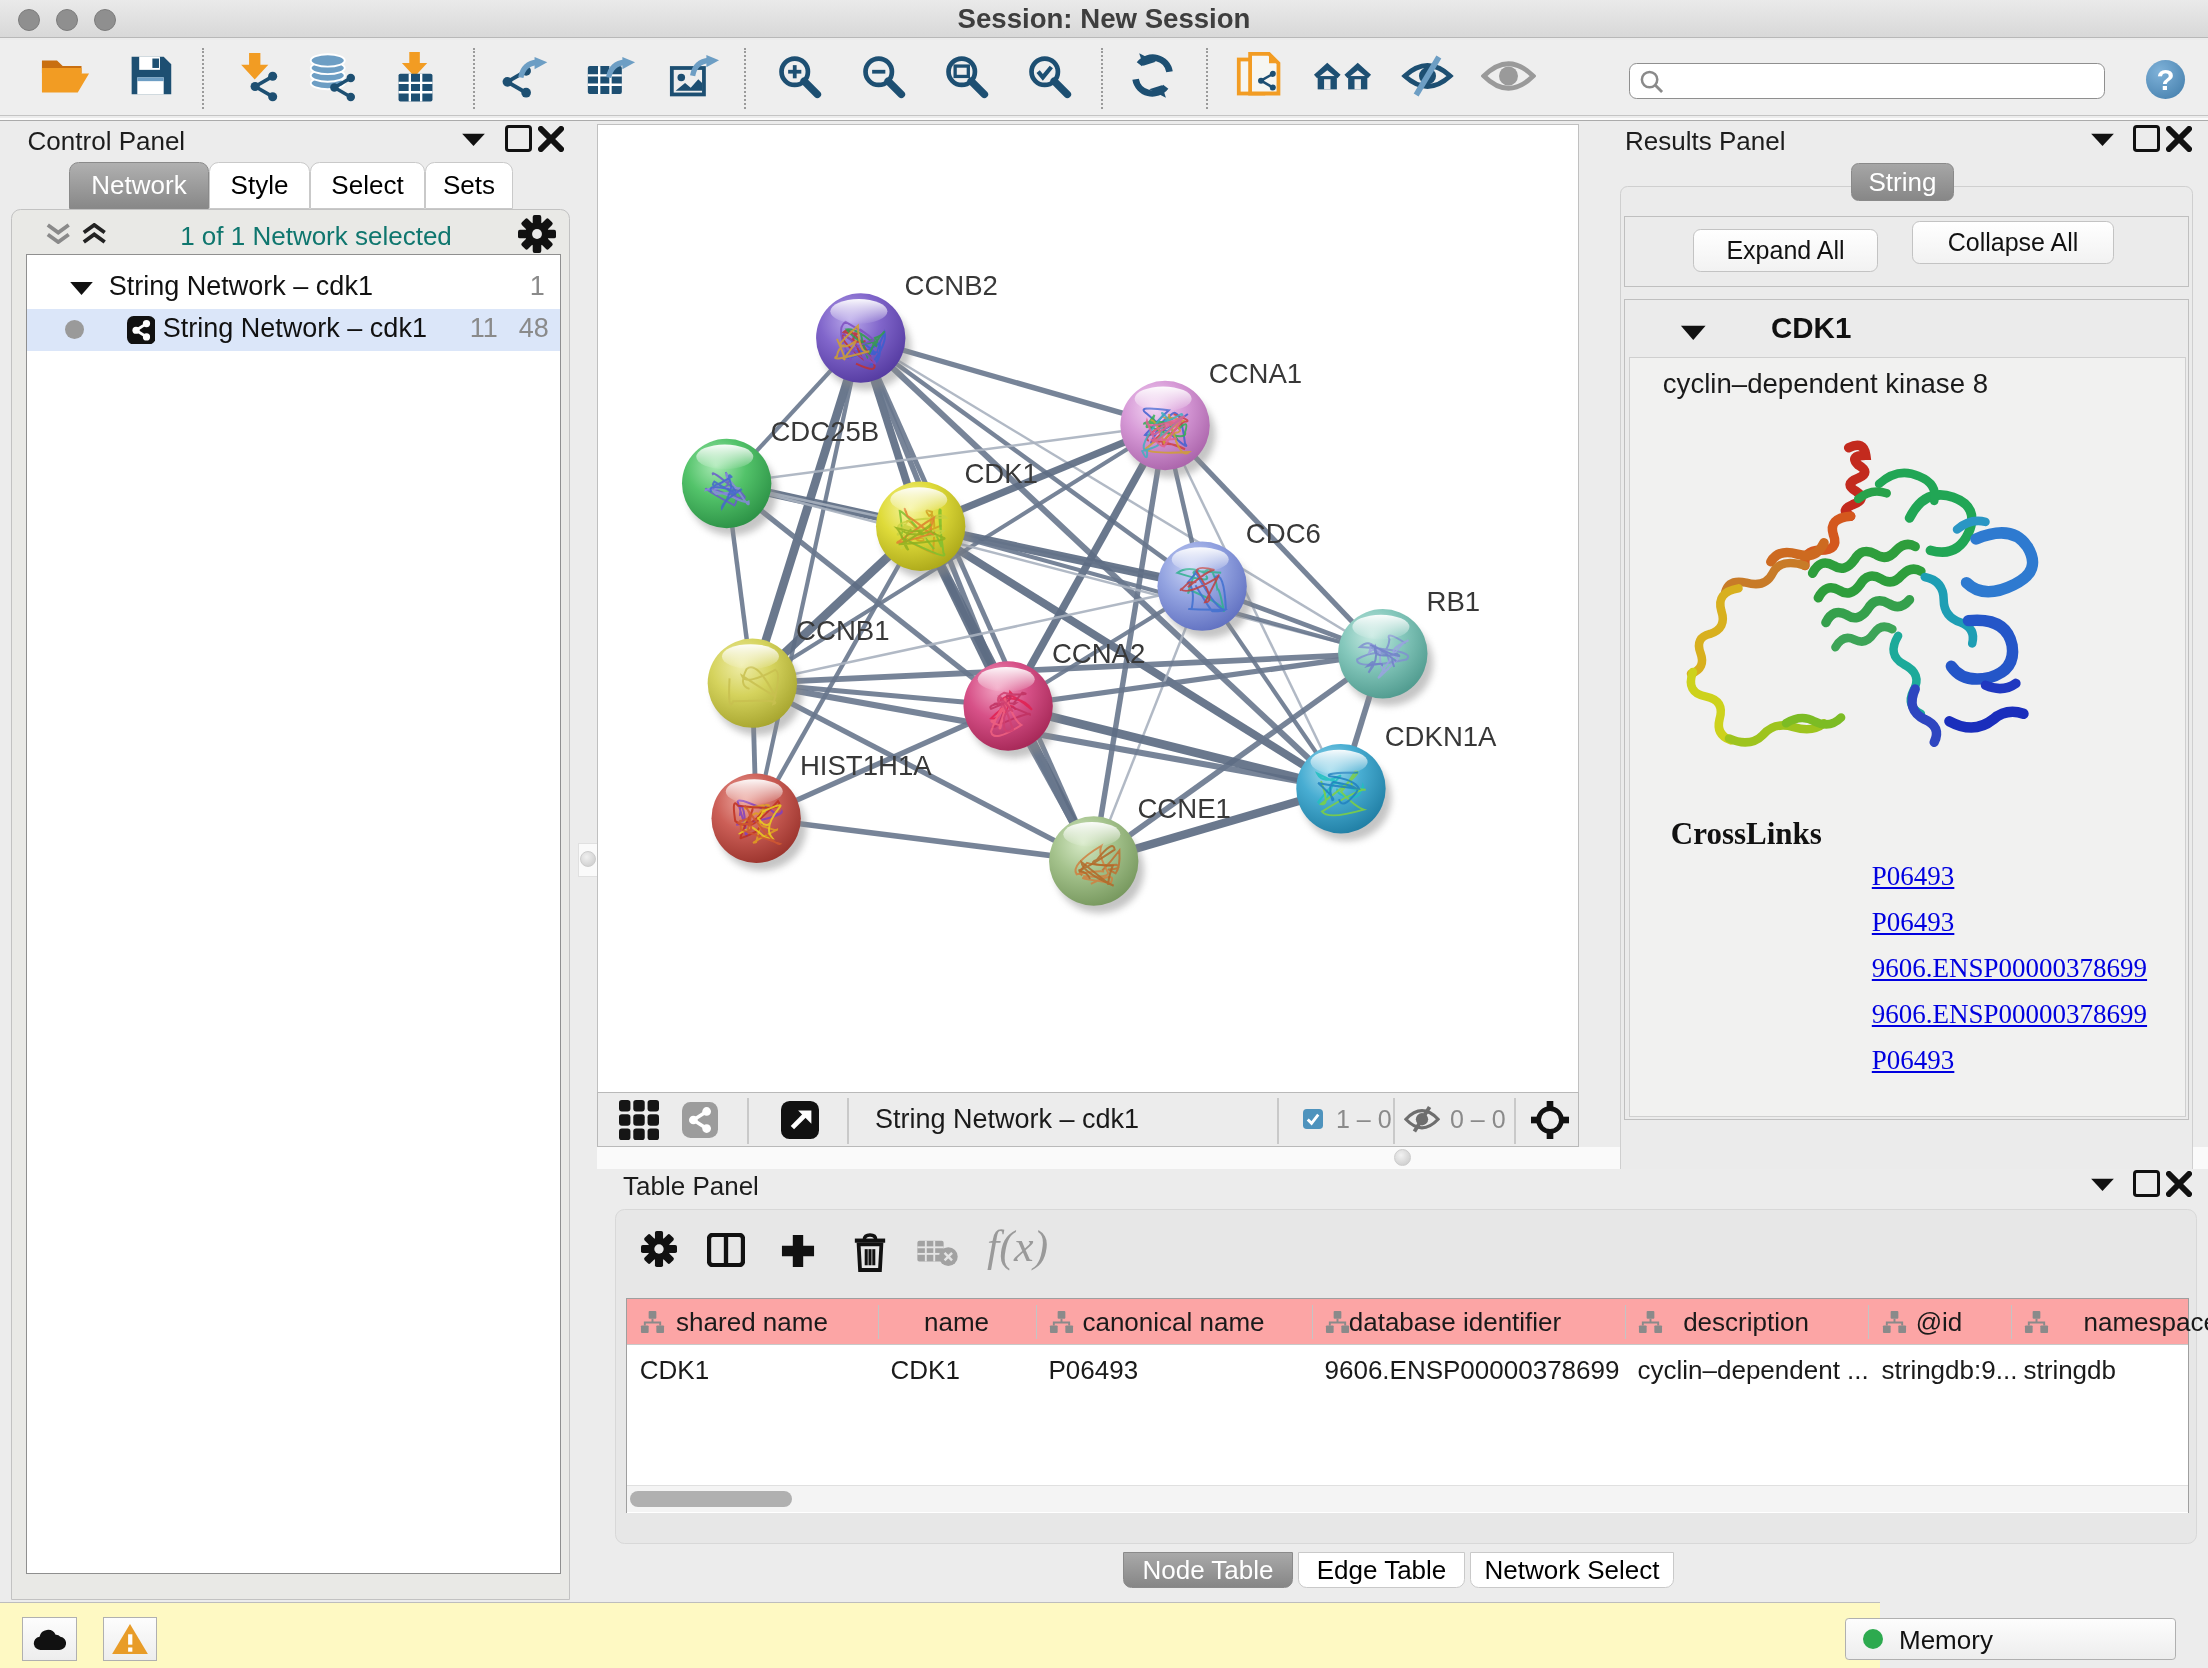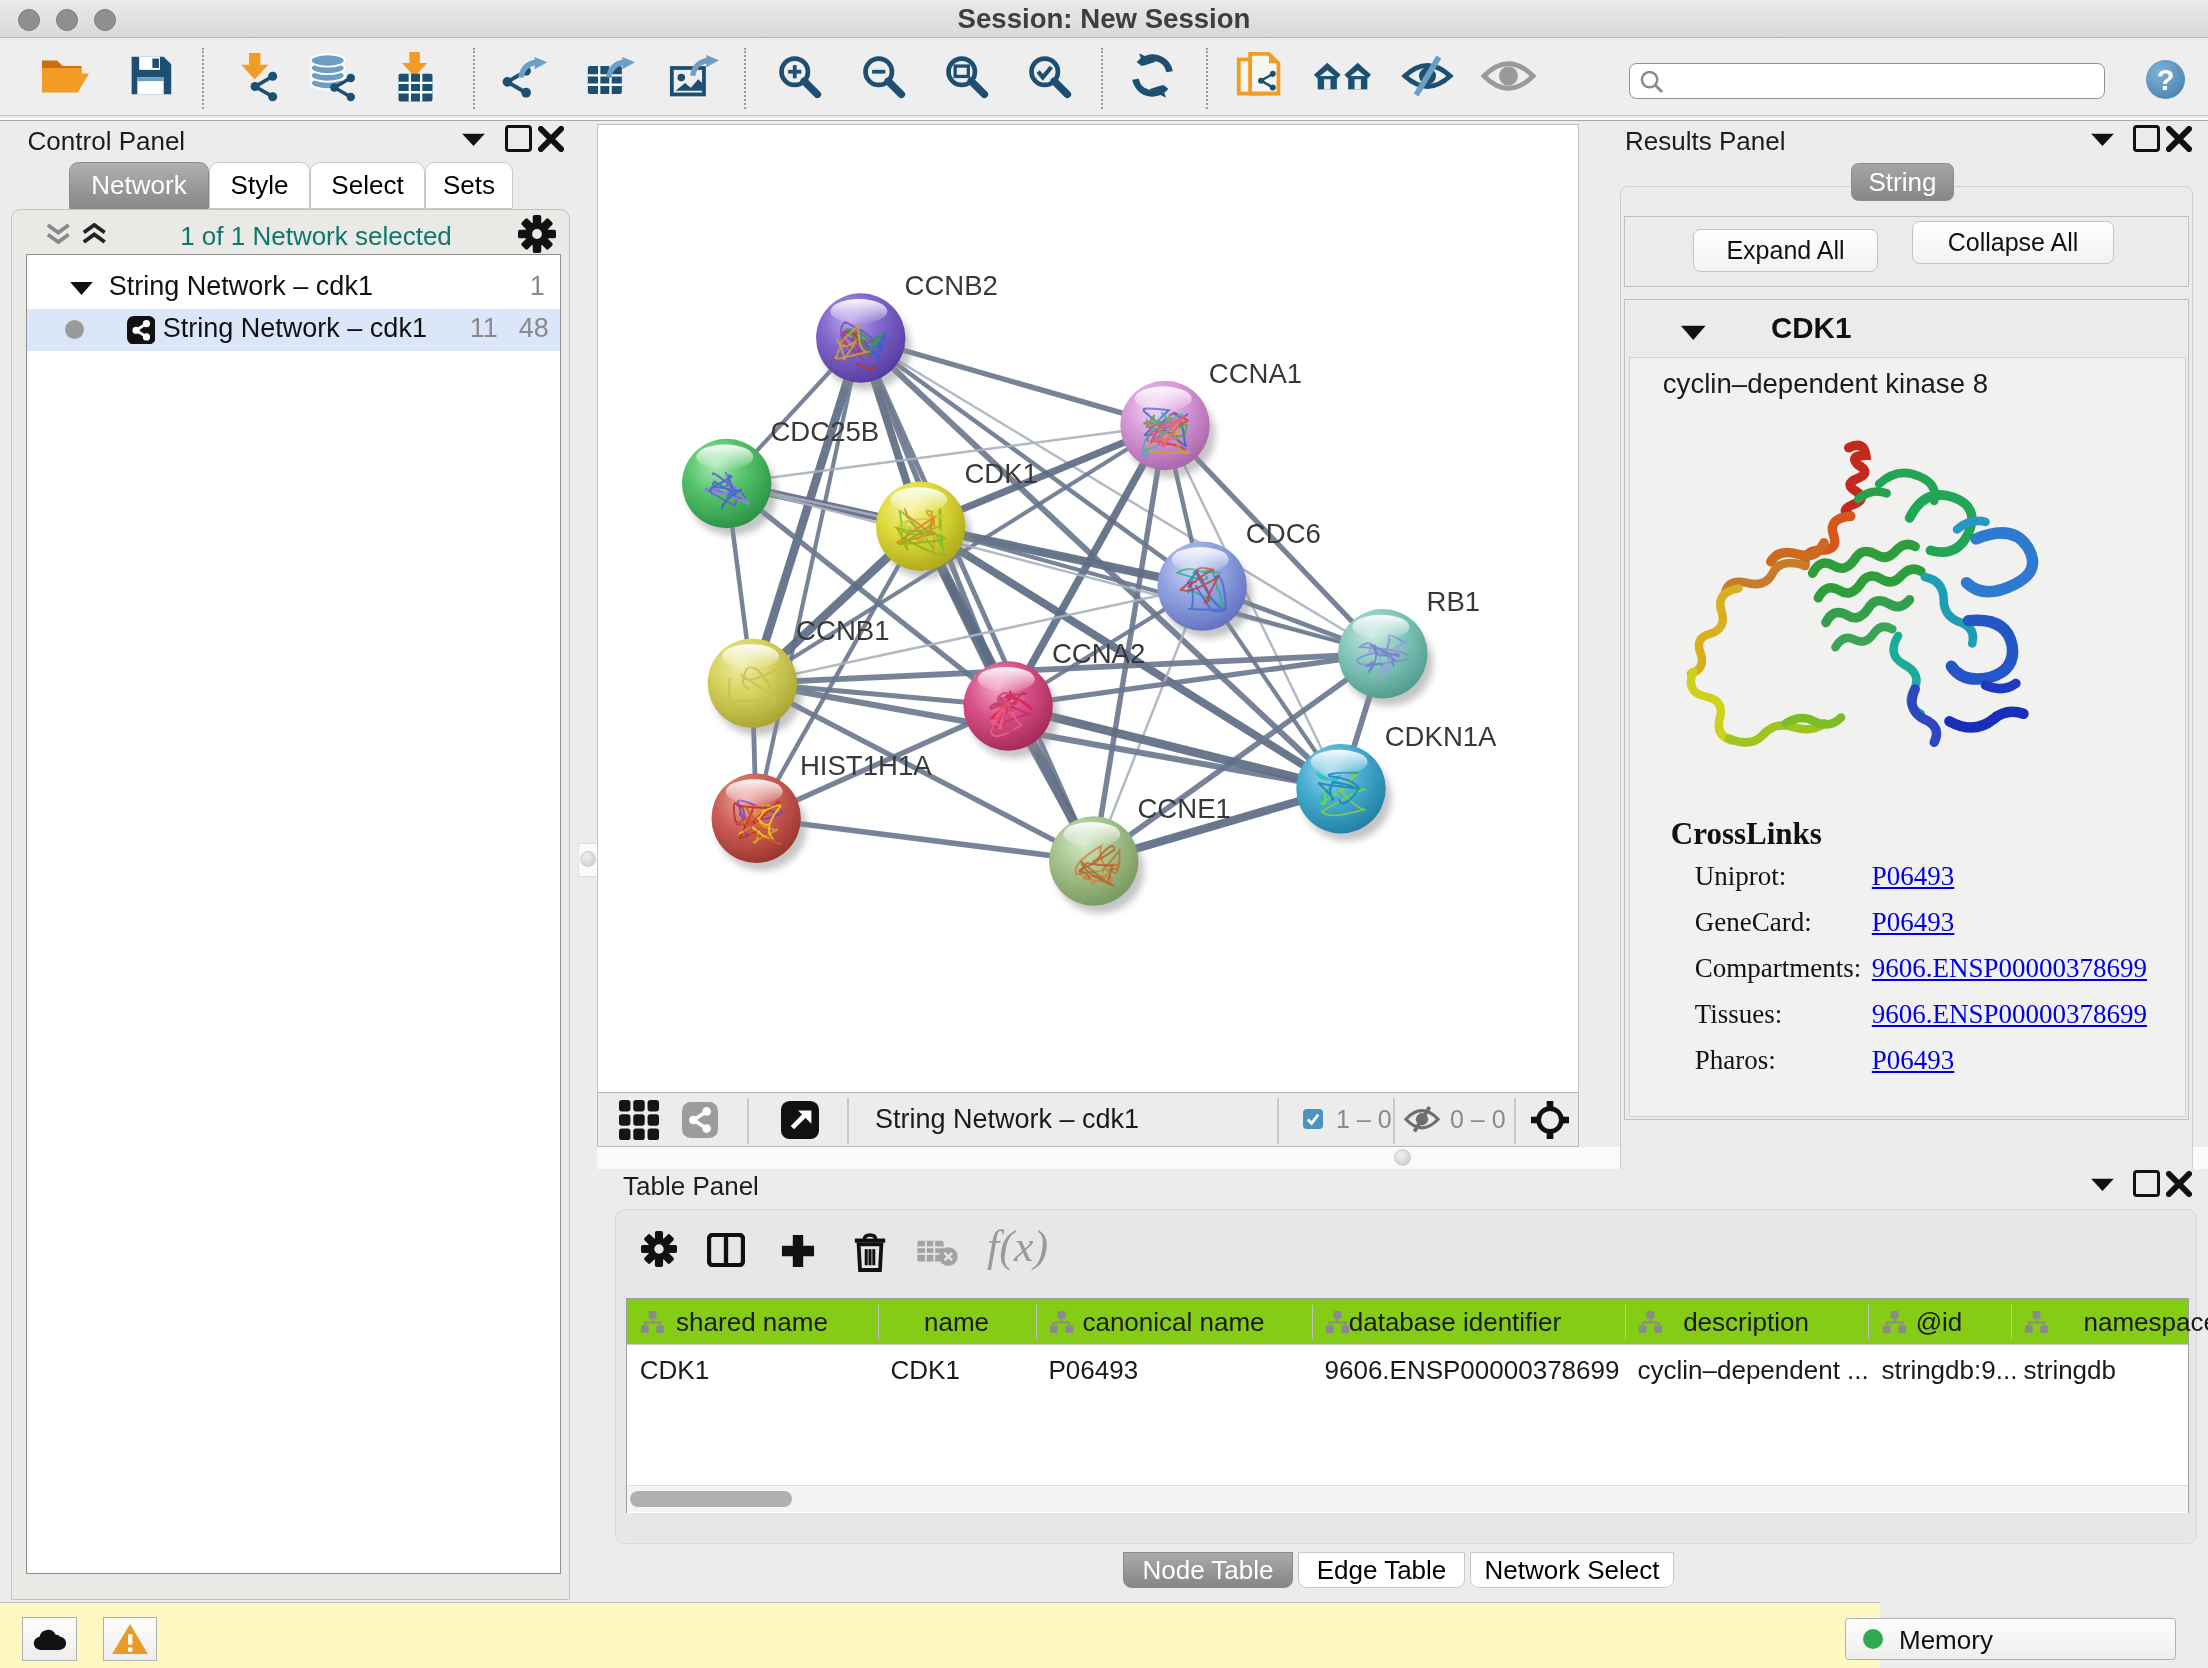--- a/index.html
+++ b/index.html
@@ -523,27 +523,20 @@
 <path d="M238 208 q-12 20 6 30 q20 10 10 28 q-8 16 8 24" stroke="#1caa9a" stroke-width="9"></path>
 <path d="M266 146 q20 4 20 24 q0 18 18 24 q16 6 12 22" stroke="#1e9eb4" stroke-width="9"></path>
 <path d="M300 96 q14 -12 30 -8" stroke="#2a96c4" stroke-width="9"></path>
 <path d="M320 106 q38 -16 54 8 q16 26 -14 40 q-32 16 -50 -2" stroke="#2e7ad0" stroke-width="12"></path>
 <path d="M312 192 q40 -4 46 26 q4 26 -24 34 q-28 6 -40 -12" stroke="#2456c8" stroke-width="12"></path>
 <path d="M256 264 q-10 22 10 32 q18 8 10 24" stroke="#2e46c0" stroke-width="10"></path>
 <path d="M292 298 q26 14 46 -2 q14 -12 32 -6" stroke="#1a2ebc" stroke-width="11"></path>
 <path d="M330 260 q18 8 32 -2" stroke="#2038c0" stroke-width="10"></path>
 </svg></div>
       <div style="position:absolute;left:41px;top:458px;font-family:'Liberation Serif',serif;font-size:31px;font-weight:bold;color:#111">CrossLinks</div>
-      <div style="position:absolute;left:65px;top:495px;font-family:'Liberation Serif',serif;font-size:27px;color:#111;line-height:46px">
-        <div>Uniprot:</div>
-          <div>GeneCard:</div>
-          <div>Compartments:</div>
-          <div>Tissues:</div>
-          <div>Pharos:</div>
-      </div>
       <div style="position:absolute;left:242px;top:495px;font-family:'Liberation Serif',serif;font-size:27px;color:#0000e0;line-height:46px;text-decoration:underline">
         <div>P06493</div>
           <div>P06493</div>
           <div>9606.ENSP00000378699</div>
           <div>9606.ENSP00000378699</div>
           <div>P06493</div>
       </div>
     </div>
   </div>
 </div>
@@ -595,21 +588,21 @@
             <line x1="0" y1="18" x2="28" y2="18"></line>
             <line x1="9" y1="4" x2="9" y2="26"></line>
             <line x1="18" y1="4" x2="18" y2="26"></line>
           </g>
           <circle cx="33" cy="21" r="10" fill="#a2a2a2"></circle>
           <path d="M29 17 l8 8 M37 17 l-8 8" stroke="#e4e4e4" stroke-width="2.6"></path>
         </svg></div>
     <div class="abs" style="left:371px;top:11.4px;font-family:'Liberation Serif',serif;font-style:italic;font-size:44px;color:#9a9a9a">f(x)</div>
 
     <div class="abs" style="left:9.5px;top:88px;width:1563px;height:215px;background:#fff;border:1.9px solid #9f9f9f;border-bottom:none">
-      <div class="abs" style="left:0;top:0;width:100%;height:46px;background:#84cc16;border-bottom:1.9px solid #c9c9c9">
+      <div class="abs" style="left:0;top:0;width:100%;height:46px;background:#fca5a5;border-bottom:1.9px solid #c9c9c9">
 <div class="abs" style="left:13.3px;top:10.5px"><svg width="25" height="25" viewBox="0 0 26 26">
               <g fill="#8a8a8a">
                 <rect x="9" y="1" width="8" height="8" rx="1"></rect>
                 <rect x="1" y="16" width="8" height="8" rx="1"></rect>
                 <rect x="17" y="16" width="8" height="8" rx="1"></rect>
               </g>
               <path d="M13 9 v4 M5 16 v-3 h16 v3" fill="none" stroke="#8a8a8a" stroke-width="2"></path>
             </svg></div>
           <div class="abs" style="left:0px;top:7.6px;width:251px;text-align:center;font-size:26px;color:#1a1a1a">shared name</div>
           <div class="abs" style="left:251px;top:7.6px;width:158px;text-align:center;font-size:26px;color:#1a1a1a">name</div>

